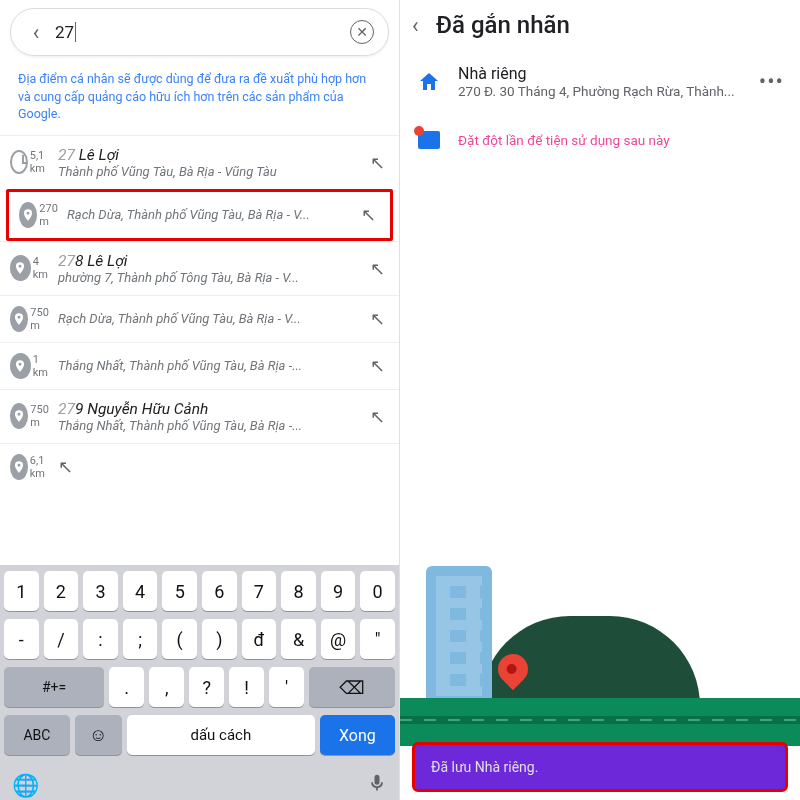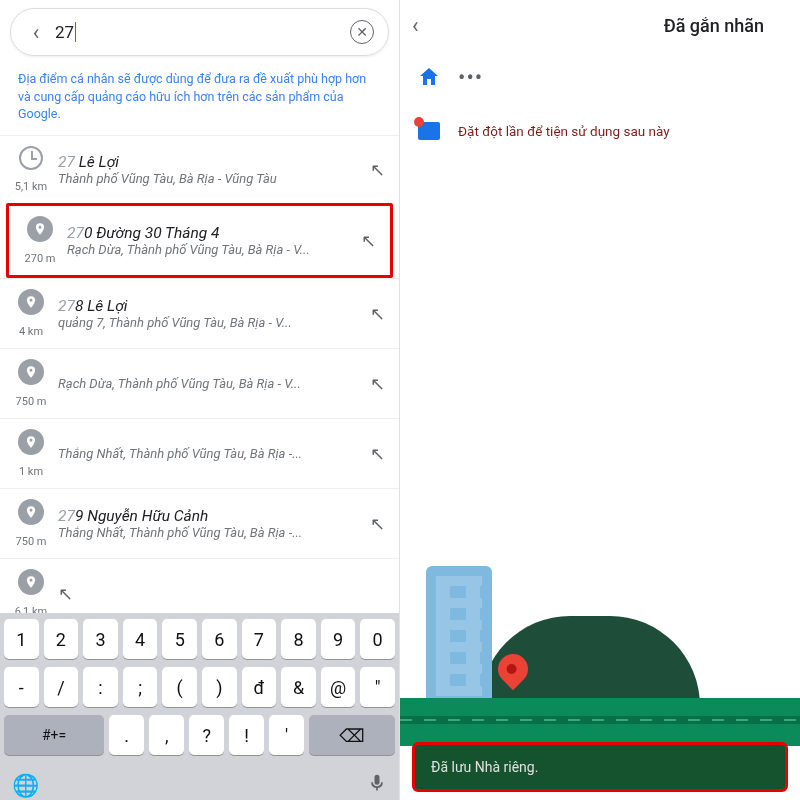--- a/index.html
+++ b/index.html
@@ -13,21 +13,21 @@
   .back-chevron { font-size: 22px; color: #5f6368; width: 22px; text-align: center; }
   .search-input { flex: 1; border: none; outline: none; font-size: 17px; color: #202124; padding: 0 8px; }
   .search-input::after { content:''; }
   .clear-btn { width: 24px; height: 24px; border: 1.5px solid #5f6368; border-radius: 50%; display: flex; align-items: center; justify-content: center; font-size: 14px; color: #5f6368; }
 
   .note { font-size: 12.5px; color: #3b82f6; padding: 8px 18px 12px 18px; line-height: 1.4; }
 
   .results { flex: 1; overflow: hidden; }
   .result-row { display: flex; align-items: center; padding: 10px 14px 10px 10px; border-top: 1px solid #eee; position: relative; }
   .result-row.highlight { border: 3px solid #e60000; margin: 0 6px; border-radius: 2px; }
-  .row-iconcol { width: 42px; display: flex; flex-direction: column; align-items: center; gap: 10px; }
+  .row-iconcol { width: 42px; display: flex; flex-direction: row; align-items: center; gap: 2px; }
   .pin { width: 26px; height: 26px; border-radius: 50%; background: #9aa0a6; display: flex; align-items: center; justify-content: center; }
   .pin svg { width: 14px; height: 14px; fill: #fff; }
   .clock { width: 24px; height: 24px; border: 2px solid #9aa0a6; border-radius: 50%; position: relative; }
   .clock::before { content:''; position:absolute; width:2px; height:7px; background:#9aa0a6; top:3px; left:10px; }
   .clock::after { content:''; position:absolute; width:6px; height:2px; background:#9aa0a6; top:10px; left:10px; }
   .dist { font-size: 11px; color: #70757a; }
   .row-text { flex: 1; min-width: 0; padding-left: 6px; font-style: italic; }
   .row-title { font-size: 15.5px; color: #202124; white-space: nowrap; overflow: hidden; text-overflow: ellipsis; }
   .row-title .qmatch { color: #9aa0a6; }
   .row-sub { font-size: 13px; color: #70757a; white-space: nowrap; overflow: hidden; text-overflow: ellipsis; }
@@ -43,43 +43,43 @@
   .key.gray { background:#adb1bb; }
   .key.space { flex: 4; font-size: 15px; }
   .key.done { background:#1a73e8; color:#fff; flex:1.6; font-size:16px; }
   .key.bksp { flex:1.2; font-size:18px; }
   .kbar { display:flex; align-items:center; justify-content:space-between; padding: 6px 12px 2px 12px; background:#d1d3d9; }
   .kbar .kicon { font-size: 22px; color:#5f6368; }
 
   
   .r-header { display:flex; align-items:center; height:50px; padding: 0 12px; }
   .r-back { font-size:22px; color:#5f6368; width:24px; }
-  .r-title { flex:1; text-align:right; font-size:18px; font-weight:500; color:#202124; padding-right:24px; }
+  .r-title { flex:1; text-align:left; font-size:24px; font-weight:500; color:#202124; padding-right:24px; }
   .label-item { display:flex; align-items:center; padding: 14px 16px; gap: 16px; }
   .li-icon { width:26px; height:26px; display:flex; align-items:center; justify-content:center; font-size:22px; }
   .work-ic { width:22px; height:18px; background:#1a73e8; border-radius:2px; position:relative; }
   .work-ic::before { content:''; position:absolute; width:10px; height:10px; background:#ea4335; border-radius:50%; top:-5px; left:-4px; }
   .li-text { flex:1; min-width:0; }
   .li-title { font-size:16px; color:#202124; }
   .li-sub { font-size:13.5px; color:#5f6368; white-space:nowrap; overflow:hidden; text-overflow:ellipsis; }
-  .li-sub.link { color:#7f1d1d; }
+  .li-sub.link { color:#ec4899; }
   .li-more { font-size:22px; color:#5f6368; letter-spacing:1px; }
 
   .illus { position:absolute; left:0; right:0; bottom:54px; height:190px; overflow:hidden; }
   .ground { position:absolute; bottom:0; left:0; right:0; height:48px; background:#0b8a5a; }
   .road { position:absolute; bottom:22px; left:0; right:0; height:8px; background:#0a6e48; }
   .road::after { content:''; position:absolute; top:3px; left:0; right:0; height:2px; background:repeating-linear-gradient(90deg,#35a97a 0 12px, transparent 12px 24px); }
   .hill { position:absolute; bottom:40px; left:80px; width:220px; height:90px; background:#1e4d3a; border-radius:110px 110px 0 0; }
   .bldg { position:absolute; bottom:40px; left:26px; width:66px; height:140px; background:#7fb9e0; border-radius:6px 6px 0 0; }
   .bldg::before { content:''; position:absolute; inset:10px; background: repeating-linear-gradient(0deg,#b9d9ef 0 10px, transparent 10px 22px), repeating-linear-gradient(90deg,#b9d9ef 0 14px, transparent 14px 30px); opacity:.4; }
   .mpin { position:absolute; bottom:62px; left:98px; width:30px; height:30px; }
   .mpin .dot { width:30px; height:30px; background:#ea4335; border-radius:50% 50% 50% 0; transform:rotate(-45deg); }
   .mpin .dot::after { content:''; position:absolute; width:10px; height:10px; background:#b31512; border-radius:50%; top:9px; left:9px; }
 
-  .toast { position:absolute; left:12px; right:12px; bottom:8px; background:#14532d; color:#e0e0e0; font-size:14px; padding: 14px 16px; border-radius:6px; border:3px solid #e60000; }
+  .toast { position:absolute; left:12px; right:12px; bottom:8px; background:#6d28d9; color:#e0e0e0; font-size:14px; padding: 14px 16px; border-radius:6px; border:3px solid #e60000; }
 </style>
 </head>
 <body>
 
 <div class="panel panel-left">
   <div class="search-bar">
     <div class="back-chevron">‹</div>
     <div class="search-input"><span style="border-right:1.5px solid #1a73e8;padding-right:1px;">27</span></div>
     <div class="clear-btn">✕</div>
   </div>
@@ -100,37 +100,36 @@
       <div class="result-row highlight">
         <div class="row-iconcol">
           <div class="pin">
             <svg viewBox="0 0 24 24">
               <path d="M12 2a7 7 0 0 0-7 7c0 5.25 7 13 7 13s7-7.75 7-13a7 7 0 0 0-7-7zm0 9.5A2.5 2.5 0 1 1 14.5 9 2.5 2.5 0 0 1 12 11.5z"></path>
             </svg>
           </div>
           <div class="dist">270 m</div>
         </div>
         <div class="row-text">
-          <div class="row-title"><span class="qmatch">27</span>0 Đường 30 Tháng 4</div>
           <div class="row-sub">Rạch Dừa, Thành phố Vũng Tàu, Bà Rịa - V...</div>
         </div>
         <div class="row-arrow">↖</div>
       </div>
       <div class="result-row">
         <div class="row-iconcol">
           <div class="pin">
             <svg viewBox="0 0 24 24">
               <path d="M12 2a7 7 0 0 0-7 7c0 5.25 7 13 7 13s7-7.75 7-13a7 7 0 0 0-7-7zm0 9.5A2.5 2.5 0 1 1 14.5 9 2.5 2.5 0 0 1 12 11.5z"></path>
             </svg>
           </div>
           <div class="dist">4 km</div>
         </div>
         <div class="row-text">
           <div class="row-title"><span class="qmatch">27</span>8 Lê Lợi</div>
-          <div class="row-sub">quảng 7, Thành phố Vũng Tàu, Bà Rịa - V...</div>
+          <div class="row-sub">phường 7, Thành phố Tông Tàu, Bà Rịa - V...</div>
         </div>
         <div class="row-arrow">↖</div>
       </div>
       <div class="result-row">
         <div class="row-iconcol">
           <div class="pin">
             <svg viewBox="0 0 24 24">
               <path d="M12 2a7 7 0 0 0-7 7c0 5.25 7 13 7 13s7-7.75 7-13a7 7 0 0 0-7-7zm0 9.5A2.5 2.5 0 1 1 14.5 9 2.5 2.5 0 0 1 12 11.5z"></path>
             </svg>
           </div>
@@ -210,20 +209,26 @@
       </div>
     <div class="krow" id="krow3">
         <div class="key wide gray">#+=</div>
         <div class="key sym">.</div>
         <div class="key sym">,</div>
         <div class="key sym">?</div>
         <div class="key sym">!</div>
         <div class="key sym">'</div>
         <div class="key gray bksp">⌫</div>
       </div>
+    <div class="krow" id="krow4">
+        <div class="key gray wide">ABC</div>
+        <div class="key gray">☺</div>
+        <div class="key space">dấu cách</div>
+        <div class="key done">Xong</div>
+      </div>
   </div>
   <div class="kbar">
     <span class="kicon">🌐</span>
     <span class="kicon">
       <svg width="20" height="20" viewBox="0 0 24 24" fill="#5f6368">
           <path d="M12 14a3 3 0 0 0 3-3V5a3 3 0 0 0-6 0v6a3 3 0 0 0 3 3zm5-3a5 5 0 0 1-10 0H5a7 7 0 0 0 6 6.92V21h2v-3.08A7 7 0 0 0 19 11h-2z"></path>
         </svg>
     </span>
   </div>
 </div>
@@ -233,20 +238,24 @@
     <div class="r-back">‹</div>
     <div class="r-title">Đã gắn nhãn</div>
   </div>
   <div id="labels">
       <div class="label-item">
         <div class="li-icon">
           <svg width="24" height="24" viewBox="0 0 24 24" fill="#1a73e8">
             <path d="M12 3l9 8h-3v9h-4v-6H10v6H6v-9H3z"></path>
           </svg>
         </div>
+        <div class="li-text">
+          <div class="li-title">Nhà riêng</div>
+          <div class="li-sub">270 Đ. 30 Tháng 4, Phường Rạch Rừa, Thành...</div>
+        </div>
         <div class="li-more">•••</div>
       </div>
       <div class="label-item">
         <div class="li-icon">
           <div class="work-ic"></div>
         </div>
         <div class="li-text">
           <div class="li-sub link">Đặt đột lần để tiện sử dụng sau này</div>
         </div>
       </div>

